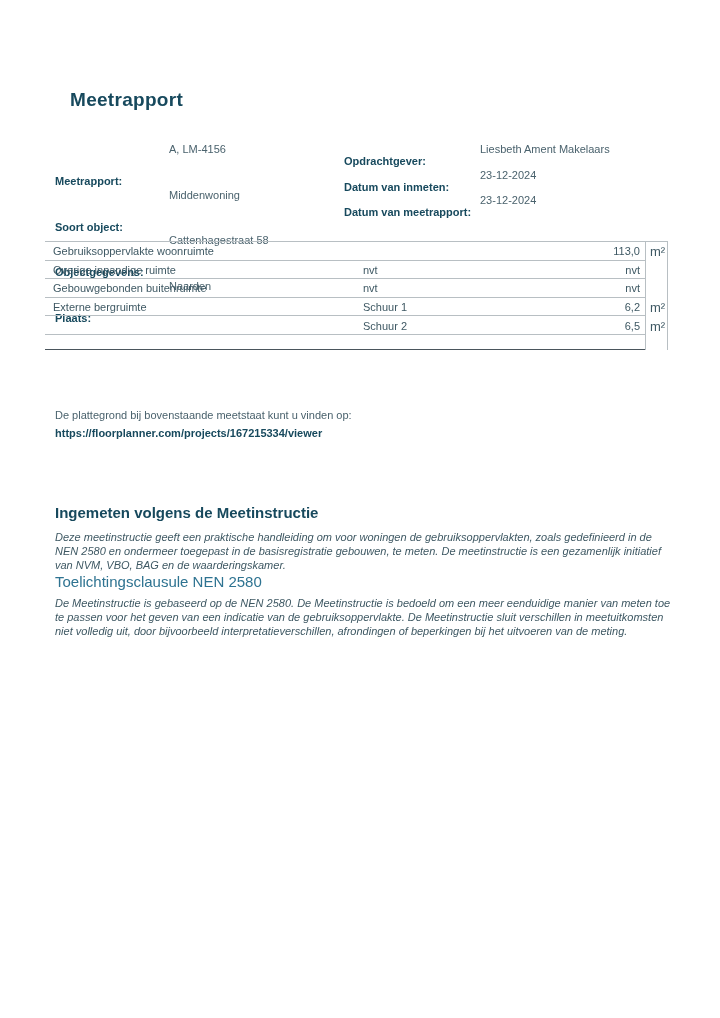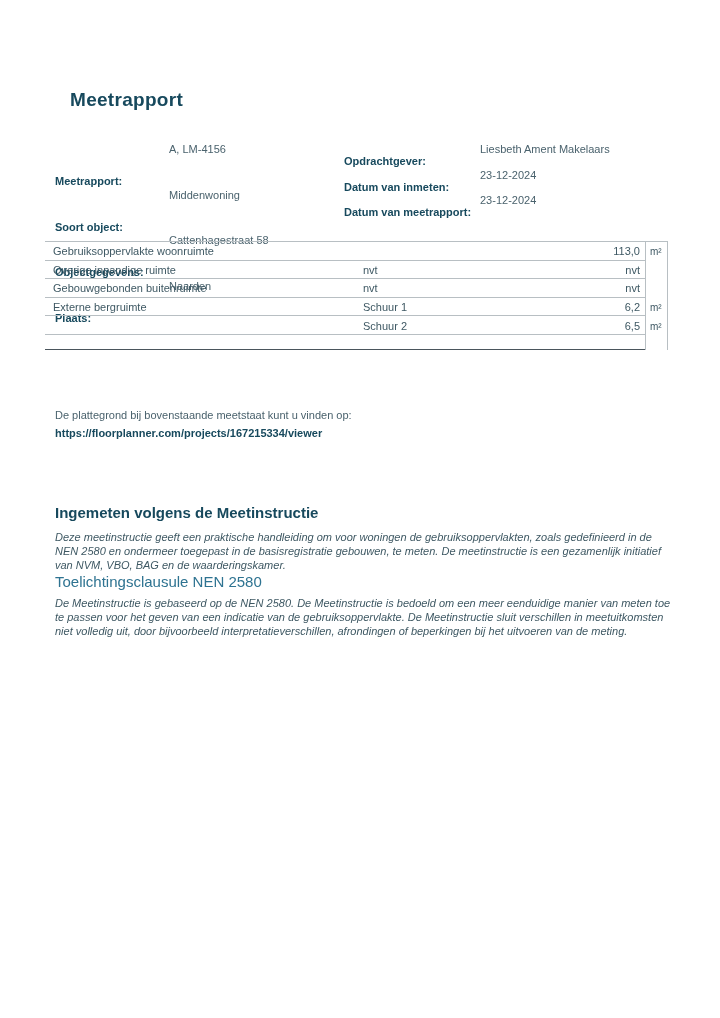--- a/index.html
+++ b/index.html
@@ -33,21 +33,21 @@
     border-top:1px solid #b8bfc3;
   }
   .vline{position:absolute;top:0;bottom:0;width:1px;background:#b8bfc3;}
   .vline.v1{left:600px;}
   .vline.v2{left:622px;}
   .trow{position:relative;height:18.6px;}
   .trow .cell{position:absolute;top:50%;transform:translateY(-50%);white-space:nowrap;}
   .cell.lab{left:8px;text-align:center;}
   .cell.sub{left:318px;}
   .cell.val{right:28px;text-align:right;}
-  .cell.unit{left:605px;font-size:10px;}
+  .cell.unit{left:605px;font-size:13px;}
   .trow.ruled::after{
     content:"";position:absolute;left:0;right:23px;bottom:0;height:1px;background:#b8bfc3;
   }
   .trow.spacer{height:15.5px;}
   .trow.spacer::after{
     content:"";position:absolute;left:0;right:23px;bottom:0;height:1px;background:#4a555c;
   }
   .trow.total{height:19px;border-bottom:1px solid #4a555c;font-weight:bold;color:#29363d;}
   
   .floorplan{position:absolute;left:55px;top:406px;font-size:11px;line-height:18px;}

